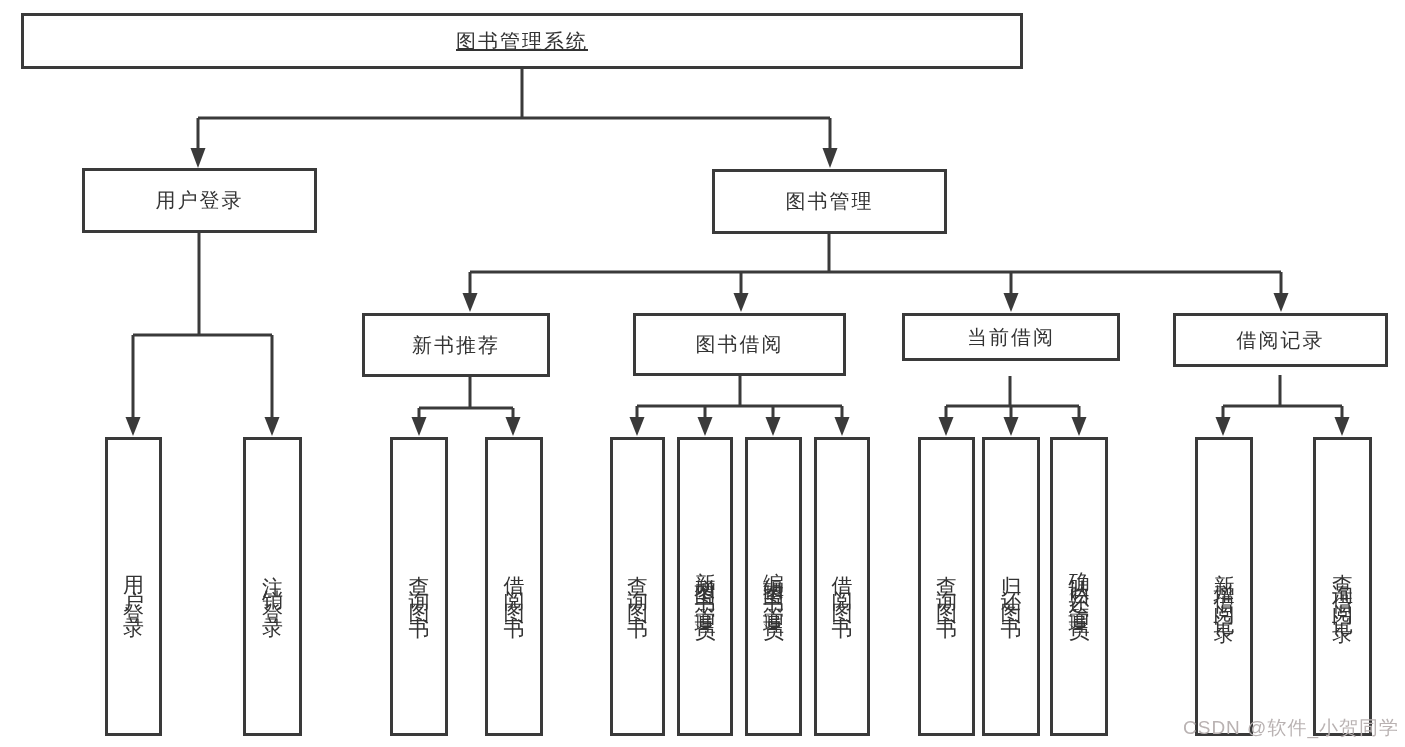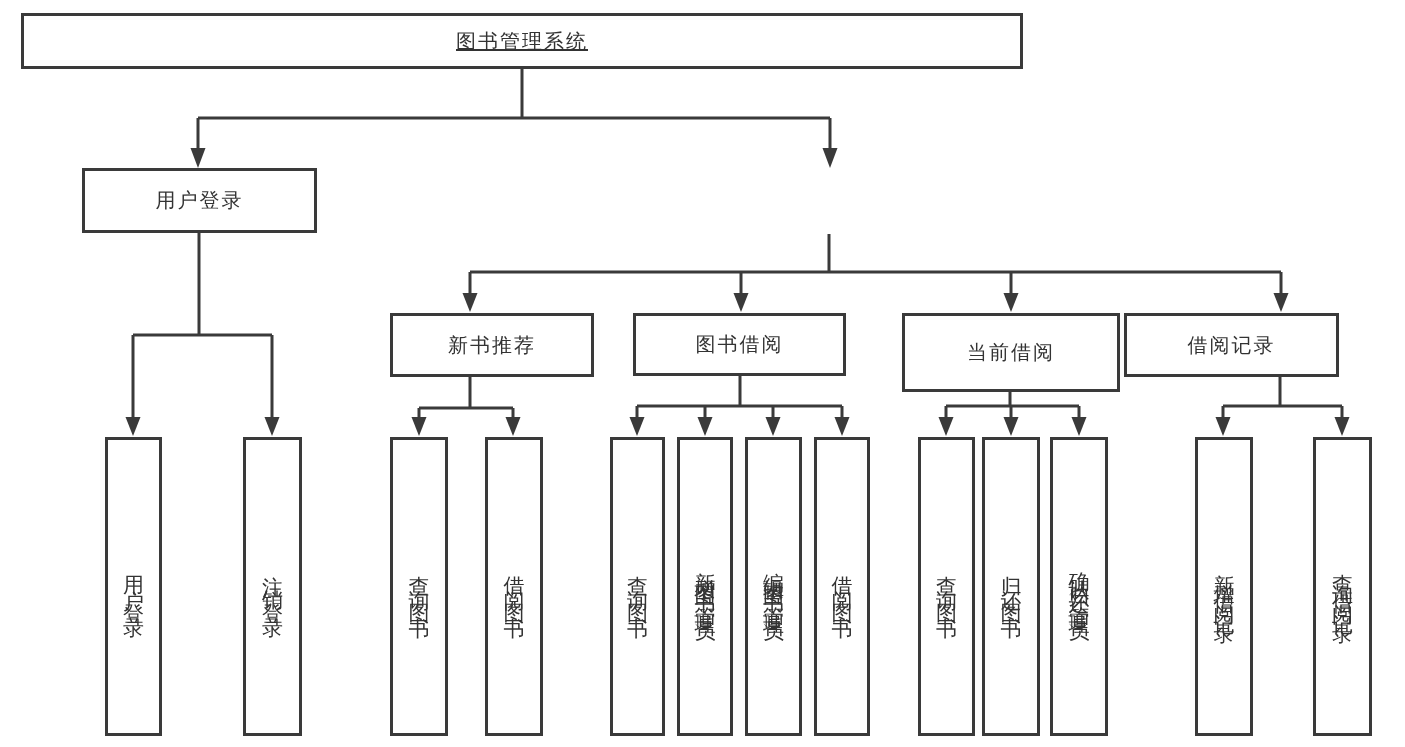--- a/index.html
+++ b/index.html
@@ -132,31 +132,34 @@
     </g>
   </svg>
 
   <div class="node h-node" style="left:21px; top:13px; width:1002px; height:56px;text-decoration:underline;">
     <span class="lbl">图书管理系统</span>
   </div>
 
   <div class="node h-node" style="left:82px; top:168px; width:235px; height:65px;">
     <span class="lbl">用户登录</span>
   </div>
-
-  <div class="node h-node" style="left:362px; top:313px; width:204px; height:64px;margin-left:28px;">
+  <div class="node h-node" style="left:712px; top:169px; width:235px; height:65px;">
+    <span class="lbl">图书管理</span>
+  </div>
+
+  <div class="node h-node" style="left:362px; top:313px; width:188px; height:64px;">
     <span class="lbl">新书推荐</span>
   </div>
   <div class="node h-node" style="left:633px; top:313px; width:213px; height:63px;font-family:Liberation Mono, monospace;">
     <span class="lbl">图书借阅</span>
   </div>
-  <div class="node h-node" style="left:902px; top:313px; width:218px; height:79px;">
+  <div class="node h-node" style="left:902px; top:313px; width:218px; height:48px;">
     <span class="lbl">当前借阅</span>
   </div>
-  <div class="node h-node" style="left:1124px; top:313px; width:215px; height:64px;">
+  <div class="node h-node" style="left:1173px; top:313px; width:215px; height:54px;">
     <span class="lbl">借阅记录</span>
   </div>
 
   <div class="node leaf" style="left:105px; width:57px;">
     <span class="lbl ls4">用户登录</span>
   </div>
   <div class="node leaf" style="left:243px; width:59px;">
     <span class="lbl ls4">注销登录</span>
   </div>
 
@@ -190,14 +193,15 @@
     <span class="lbl ls9">确认归还（管理员）</span>
   </div>
 
   <div class="node leaf" style="left:1195px; width:58px;">
     <span class="lbl ls6">新增借阅记录</span>
   </div>
   <div class="node leaf" style="left:1313px; width:59px;">
     <span class="lbl ls6">查询借阅记录</span>
   </div>
 
+  <div class="watermark">CSDN @软件_小贺同学</div>
 
 </div>
 
 </body></html>

